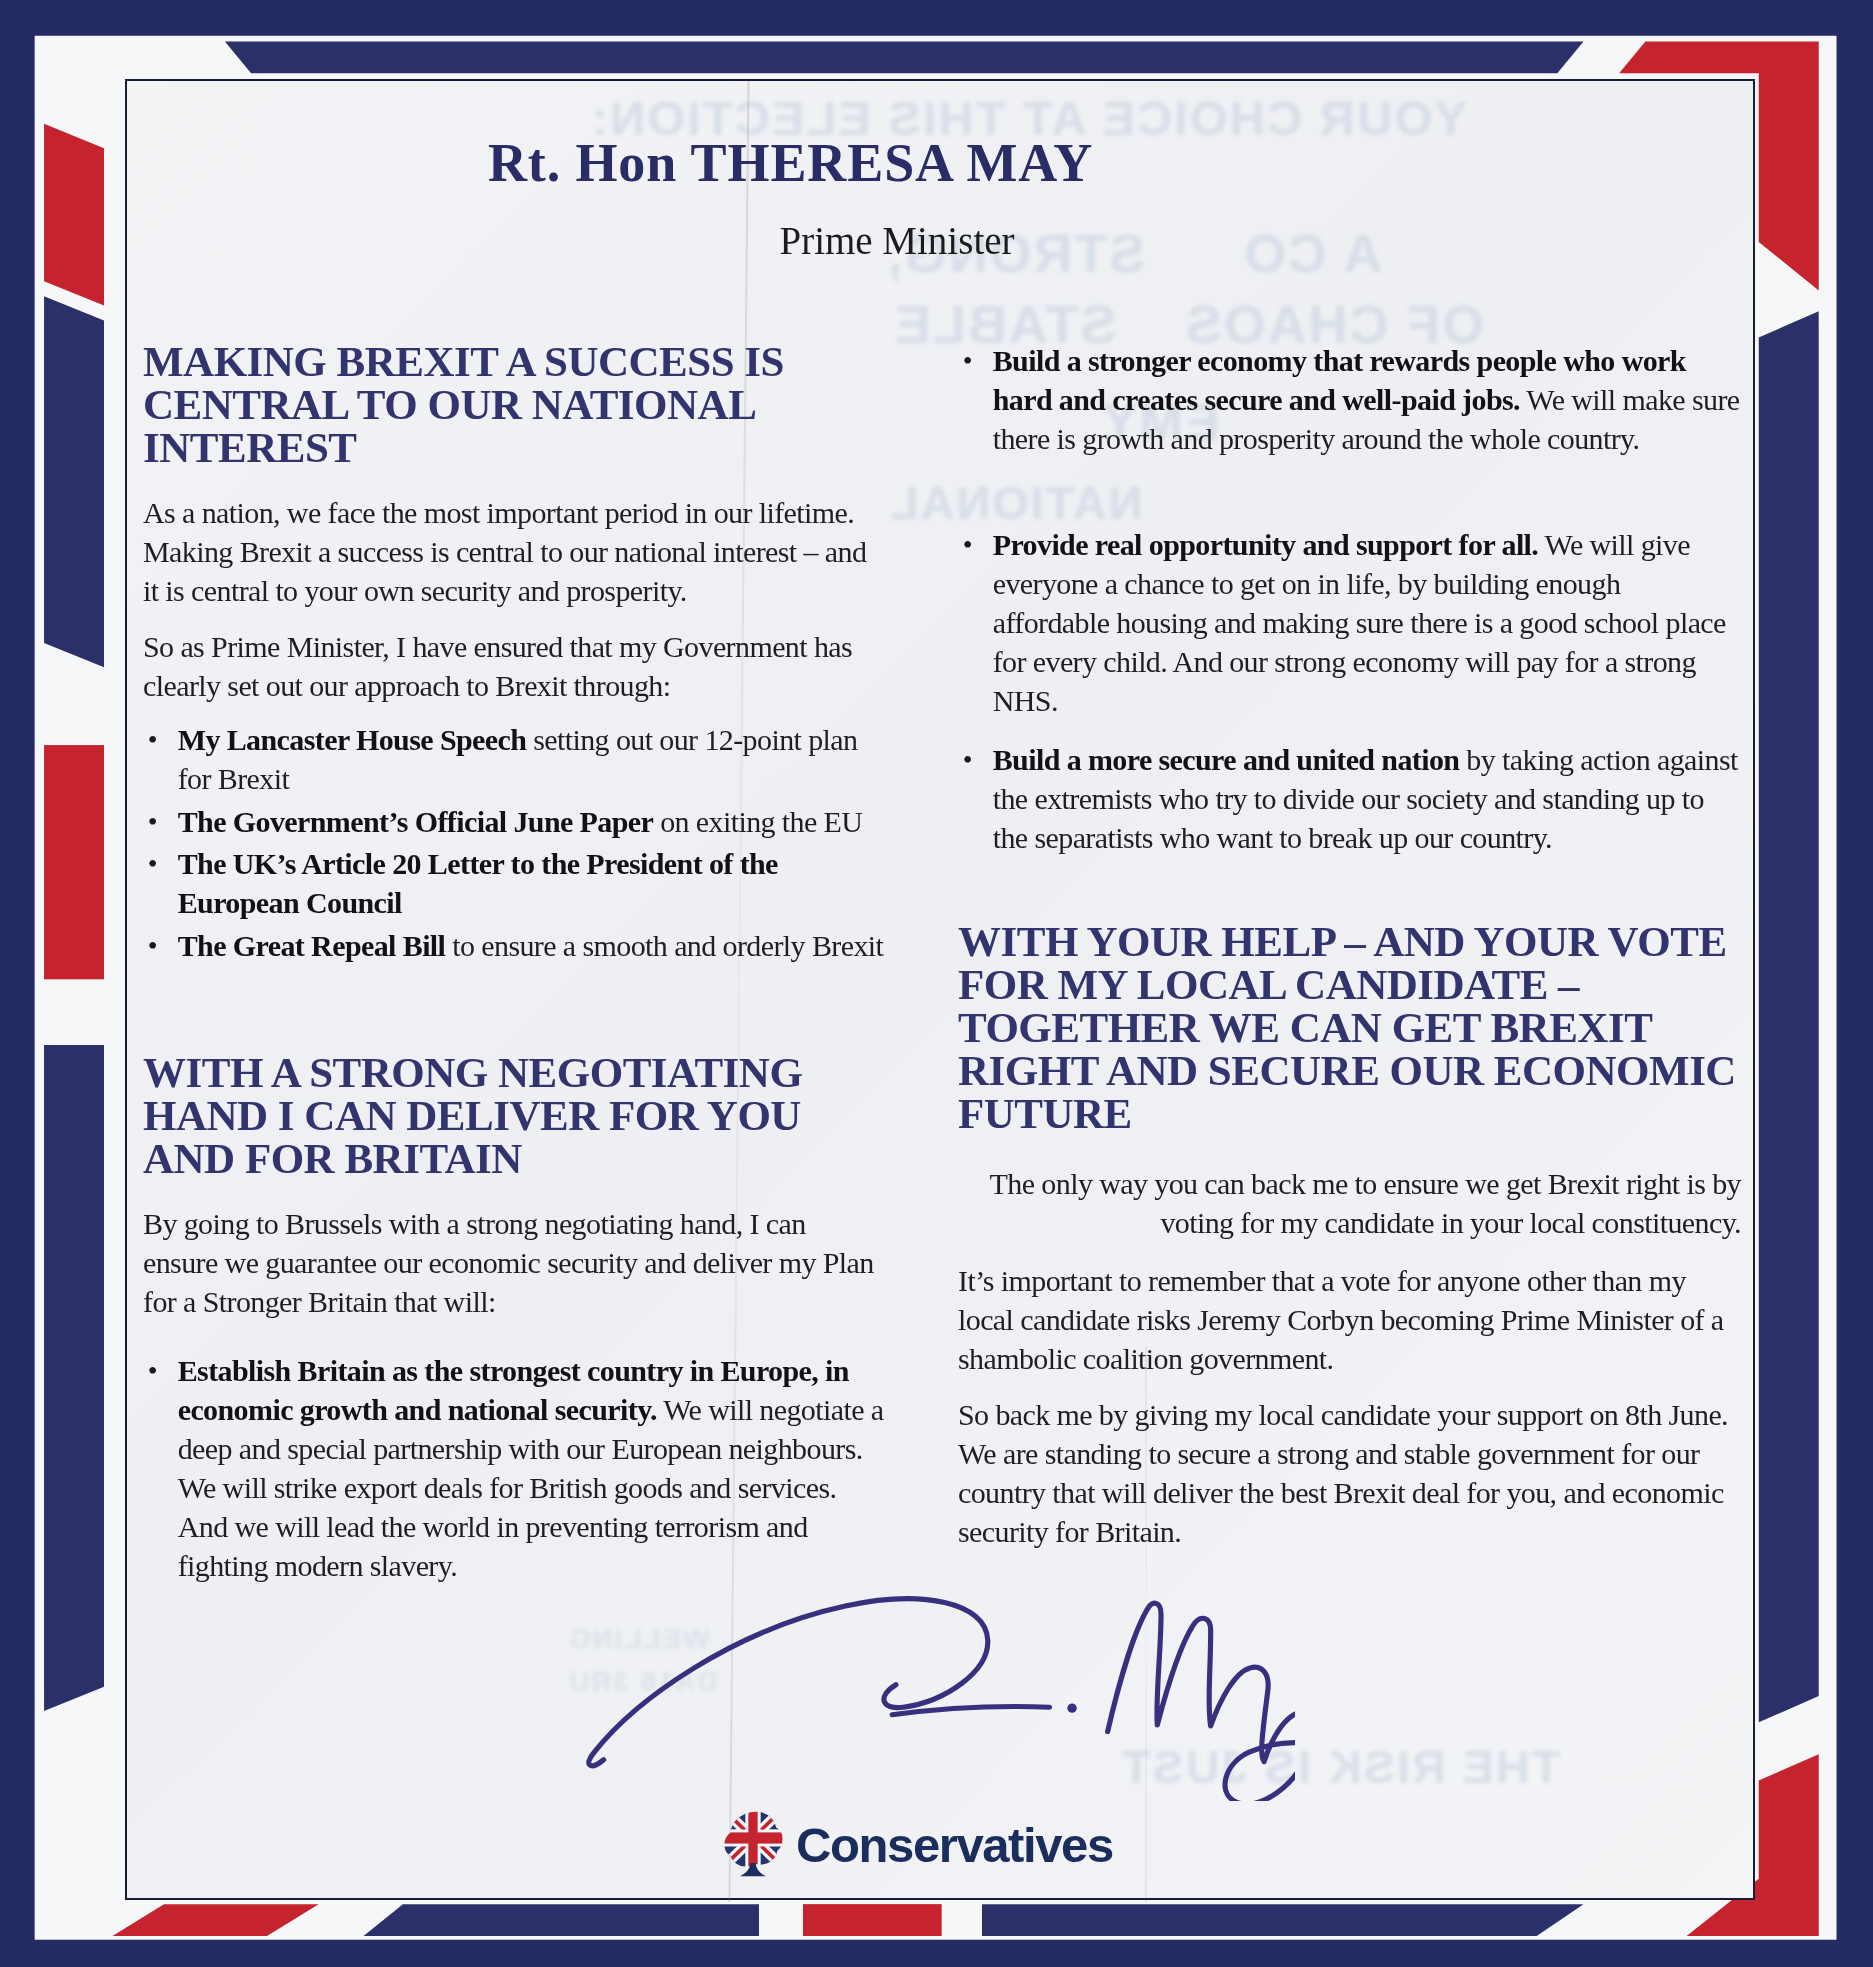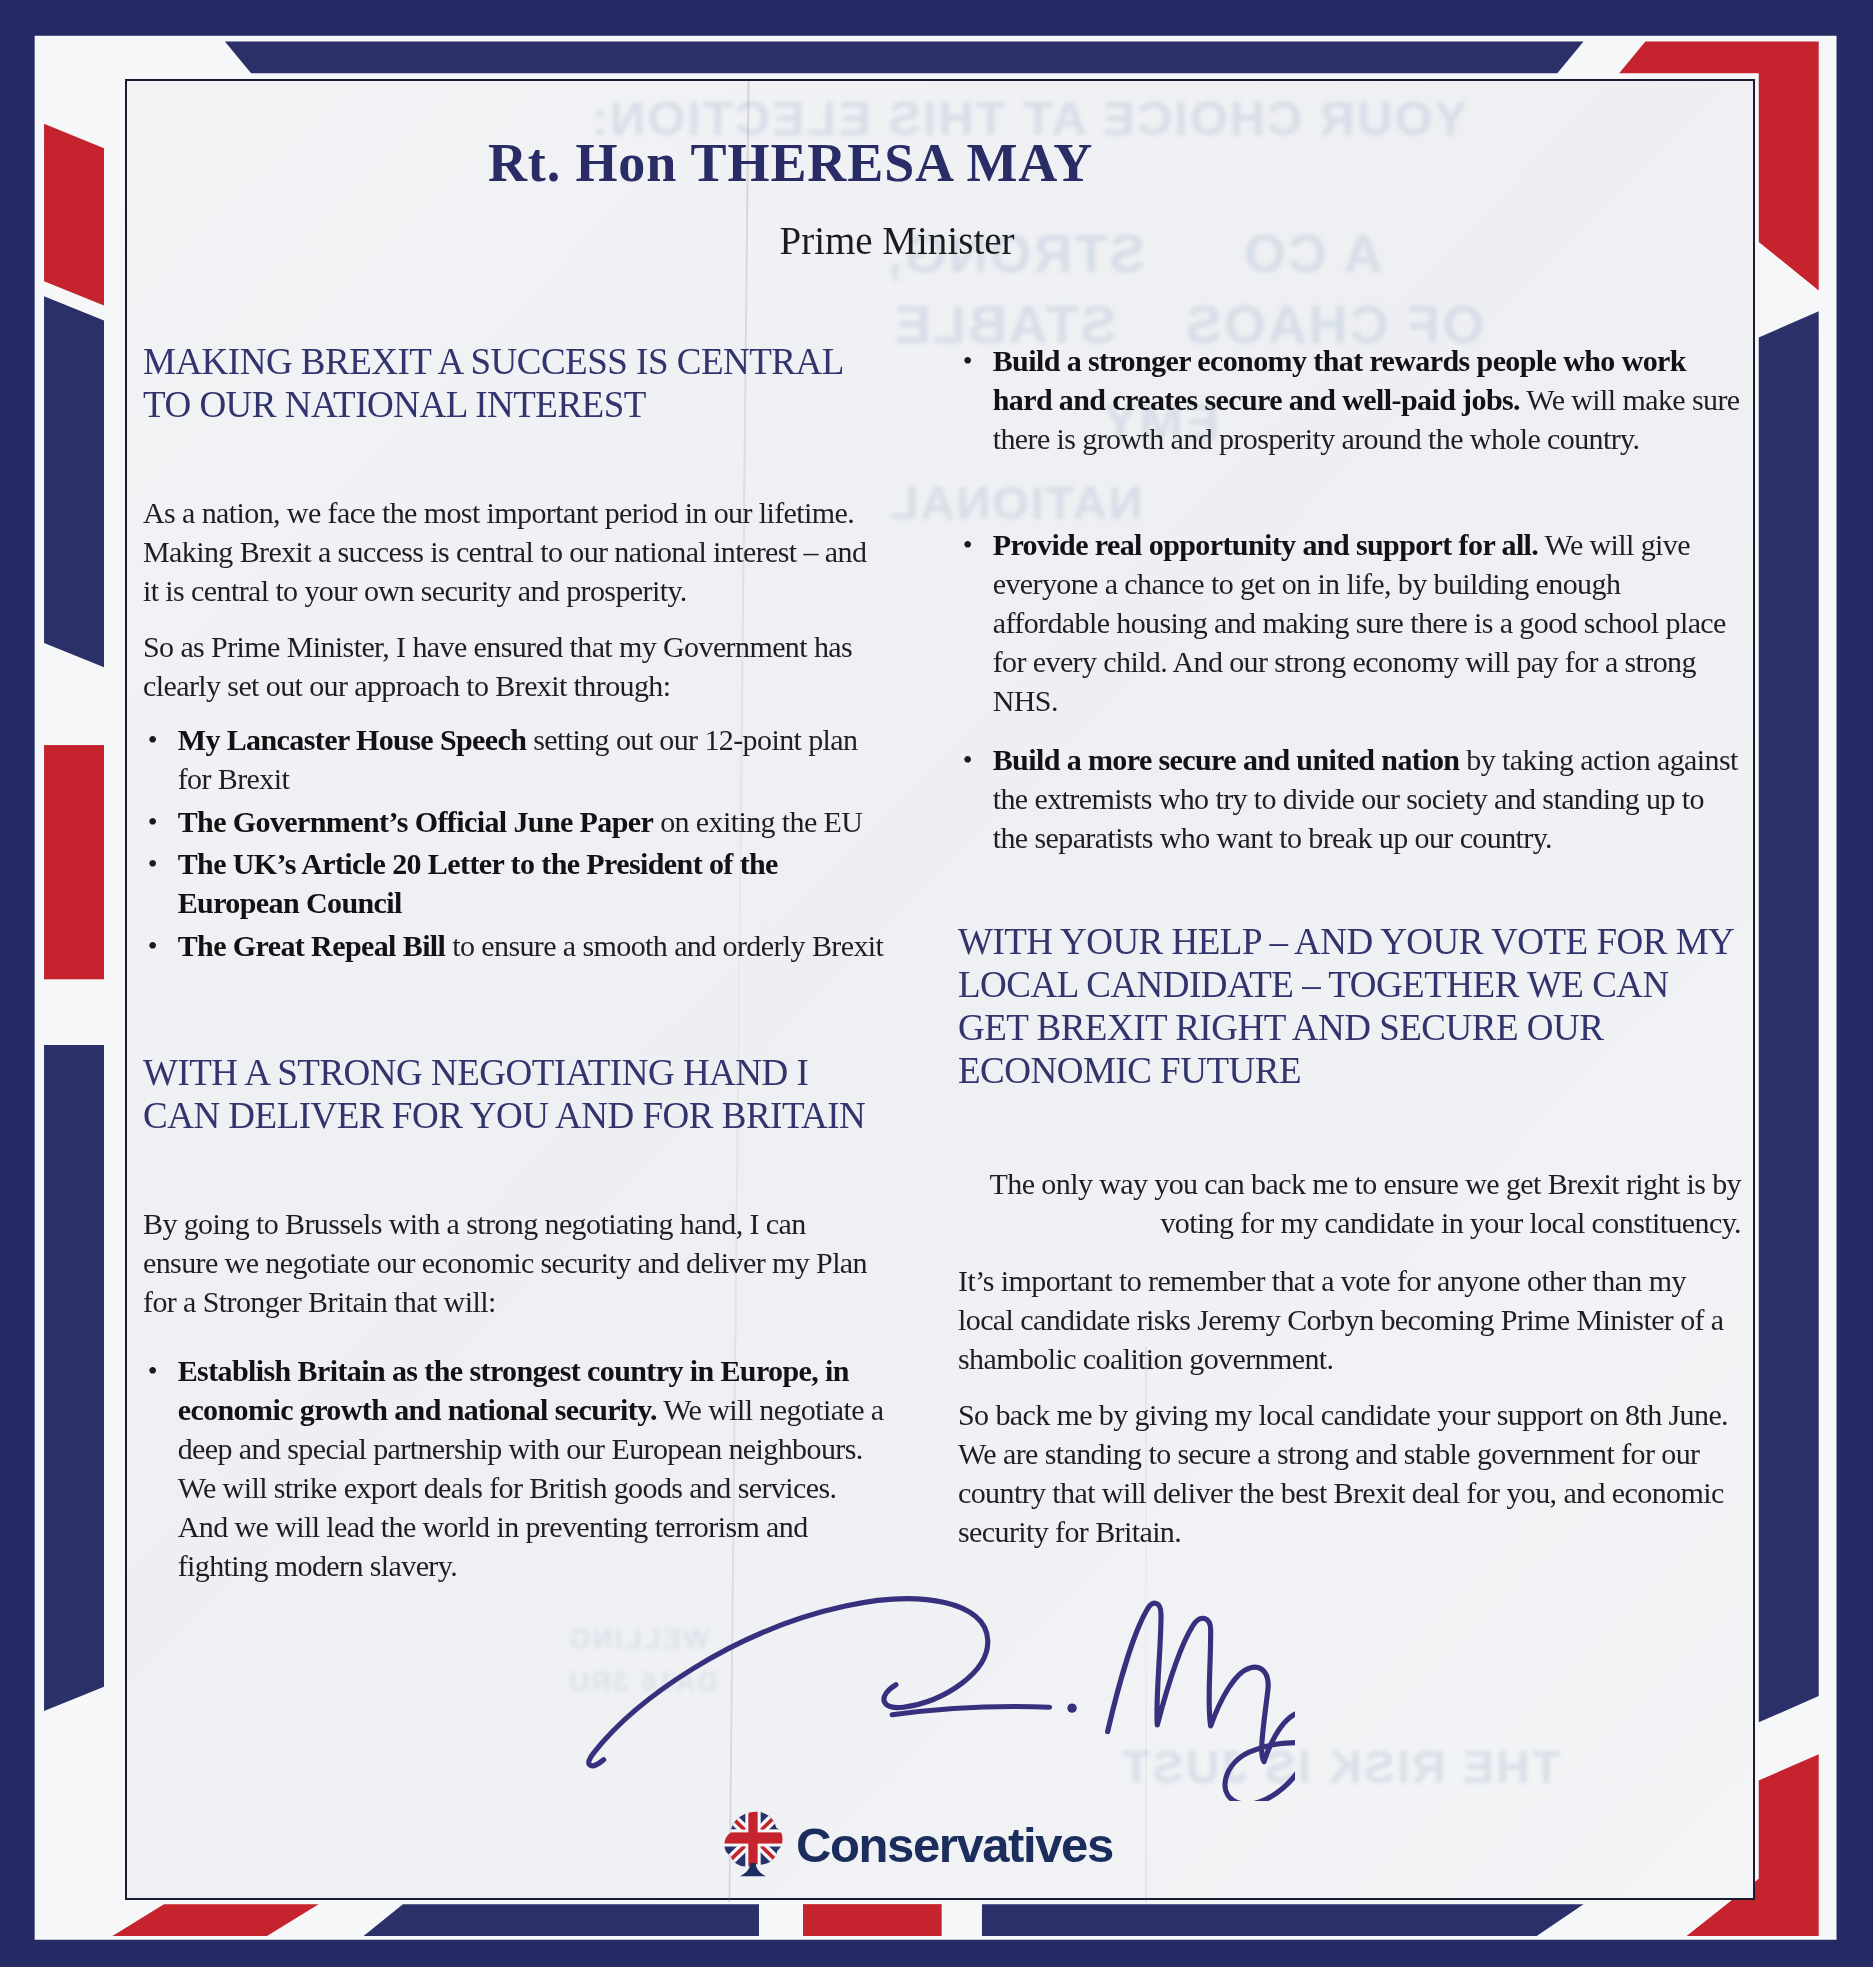--- a/index.html
+++ b/index.html
@@ -24,21 +24,21 @@
   .page-title{
     font-size:54px;font-weight:bold;color:#2a2c66;letter-spacing:0.9px;line-height:1.05;
   }
   .subtitle-wrap{position:absolute;left:0;top:137px;width:1540px;text-align:center;}
   .page-subtitle{font-size:39px;color:#1c1c20;margin-top:44px;}
   .col{position:absolute;}
   .col-left{left:16px;width:742px;}
   .col-right{left:831px;width:783px;}
   .blk{position:absolute;left:0;width:100%;}
   h2{
-    margin:0;font-size:37px;line-height:43px;font-weight:normal;color:#32346e;
+    margin:0;font-size:43px;line-height:43px;font-weight:bold;color:#32346e;
     letter-spacing:-0.5px;
   }
   .body-text{
     margin:0;font-size:30px;line-height:39px;color:#1f1f22;letter-spacing:-0.6px;
   }
   .body-text b{color:#121214;}
   .bullet{display:flex;margin-bottom:3.7px;}
   .bullet .dot{width:30px;padding-left:4.7px;flex:none;font-size:28px;color:#1b1b1d;}
   .bullet .btext{flex:1;}
   .sig-svg{position:absolute;left:456px;top:1495px;}
@@ -122,21 +122,21 @@
         </div>
         <div class="bullet body-text">
           <span class="dot">•</span>
           <div class="btext"><b>The Great Repeal Bill</b><span> to ensure a smooth and orderly Brexit</span></div>
         </div>
       </div>
       <div class="blk" style="top:970px;">
         <h2>WITH A STRONG NEGOTIATING HAND I CAN DELIVER FOR YOU AND FOR BRITAIN</h2>
       </div>
       <div class="blk" style="top:1123px;">
-        <p class="body-text">By going to Brussels with a strong negotiating hand, I can ensure we negotiate our economic security and deliver my Plan for a Stronger Britain that will:</p>
+        <p class="body-text">By going to Brussels with a strong negotiating hand, I can ensure we guarantee our economic security and deliver my Plan for a Stronger Britain that will:</p>
       </div>
       <div class="blk" style="top:1270px;">
         <div class="bullet body-text">
           <span class="dot">•</span>
           <div class="btext"><b>Establish Britain as the strongest country in Europe, in economic growth and national security.</b><span> We will negotiate a deep and special partnership with our European neighbours. We will strike export deals for British goods and services. And we will lead the world in preventing terrorism and fighting modern slavery.</span></div>
         </div>
       </div>
     </div>
 
     <div class="col col-right">

